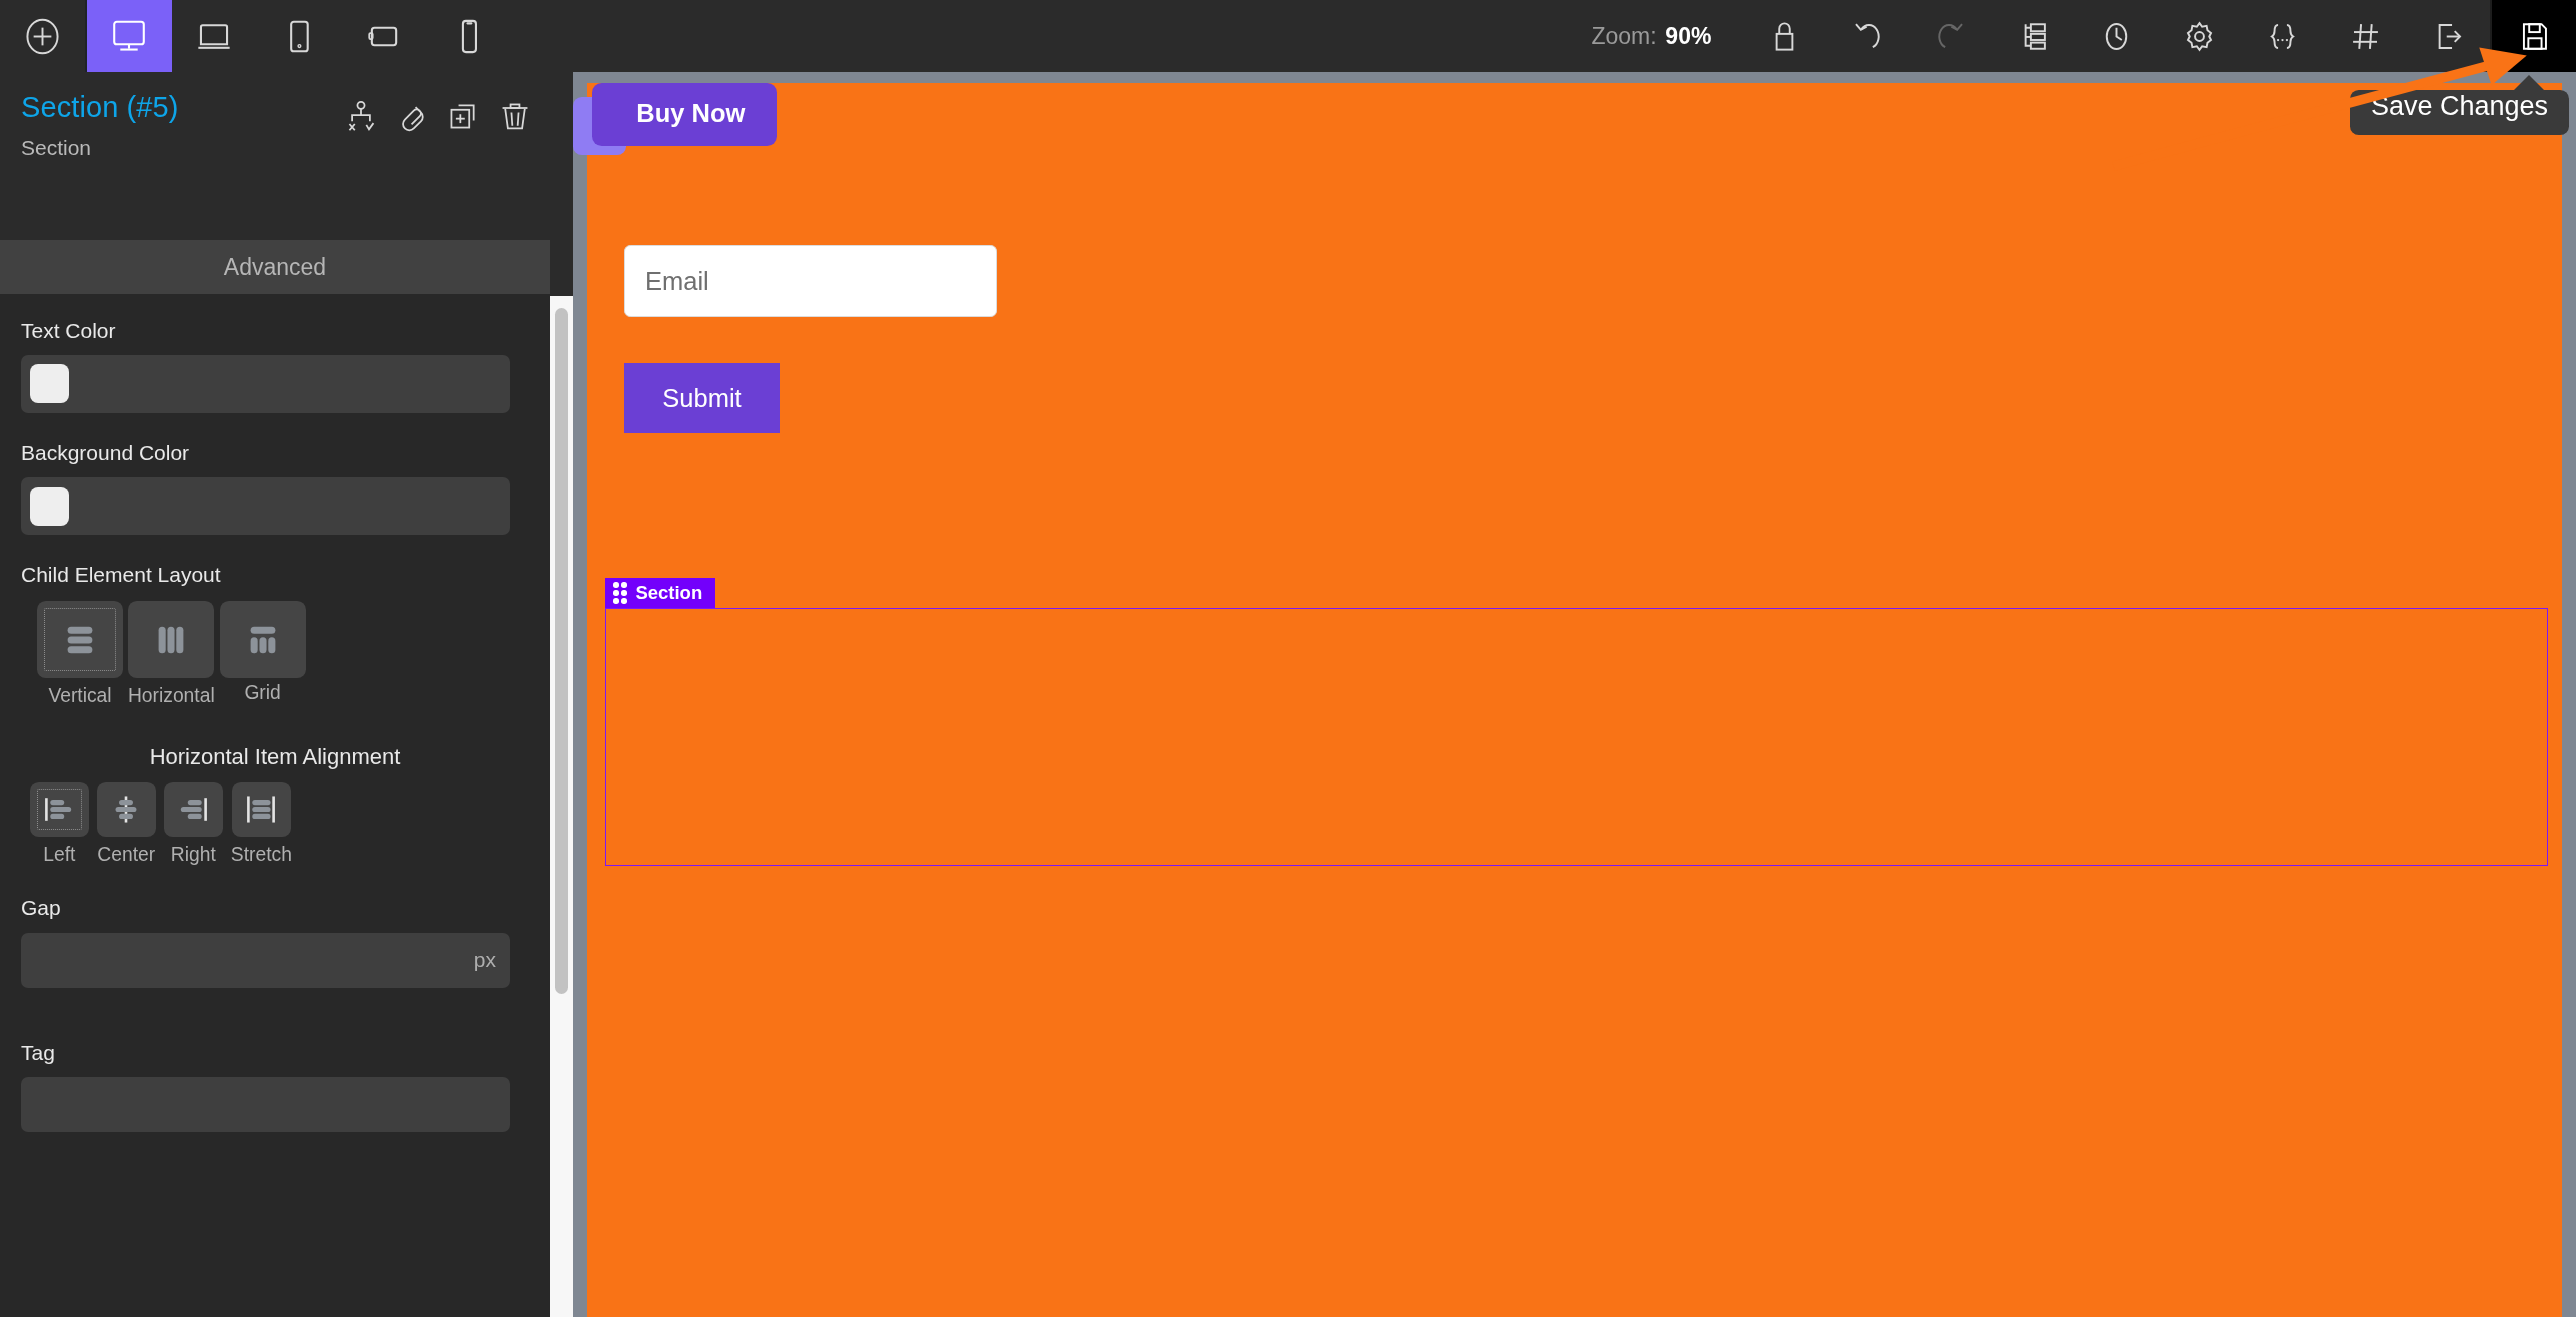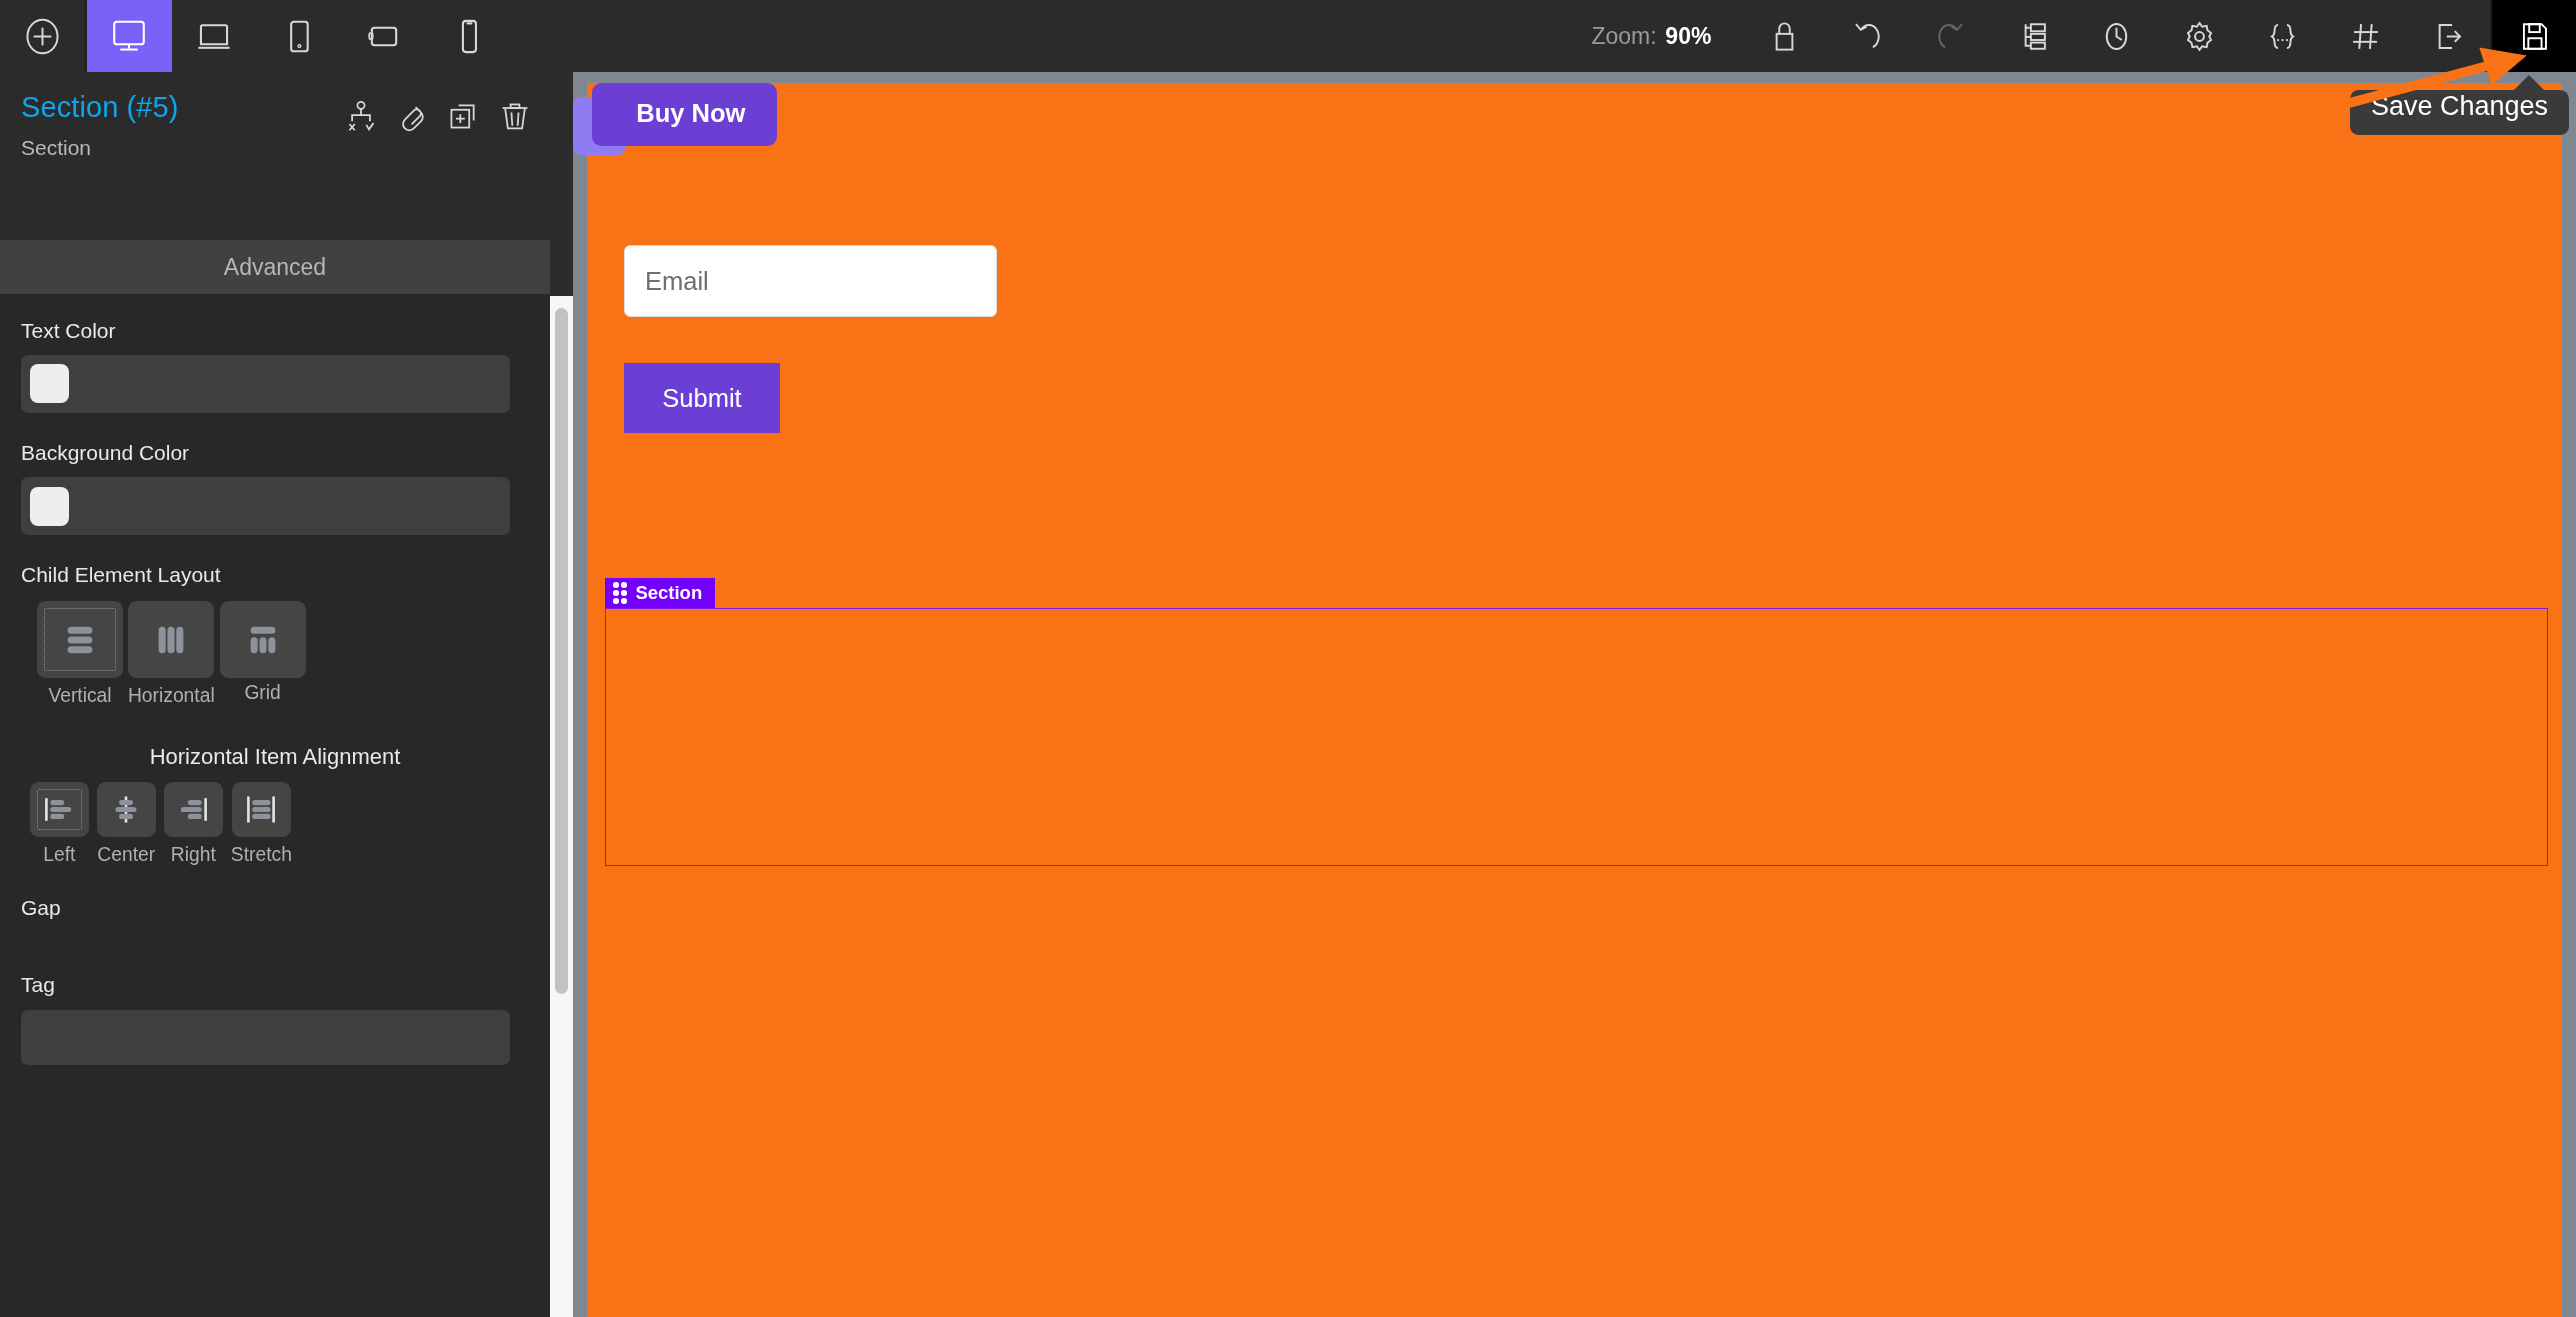--- a/index.html
+++ b/index.html
@@ -526,20 +526,23 @@
             <rect x="13" y="9" width="21" height="6" rx="3" fill="#8d939a"></rect>
             <rect x="13" y="17" width="21" height="6" rx="3" fill="#8d939a"></rect>
             <rect x="13" y="25" width="21" height="6" rx="3" fill="#8d939a"></rect>
           </svg>
         </div>
         <div class="opt-label">Stretch</div>
       </div>
     </div>
 
     <div class="field-label" style="margin-top:30px;">Gap</div>
+    <div class="gap-field">
+      <span class="unit">px</span>
+    </div>
 
     <div class="field-label" style="margin-top:53px;">Tag</div>
     <div class="tag-field"></div>
   </div>
 </div>
 
 <div id="panel-scroll-track">
   <div id="panel-scroll-thumb"></div>
 </div>
 <div id="panel-gutter"></div>

